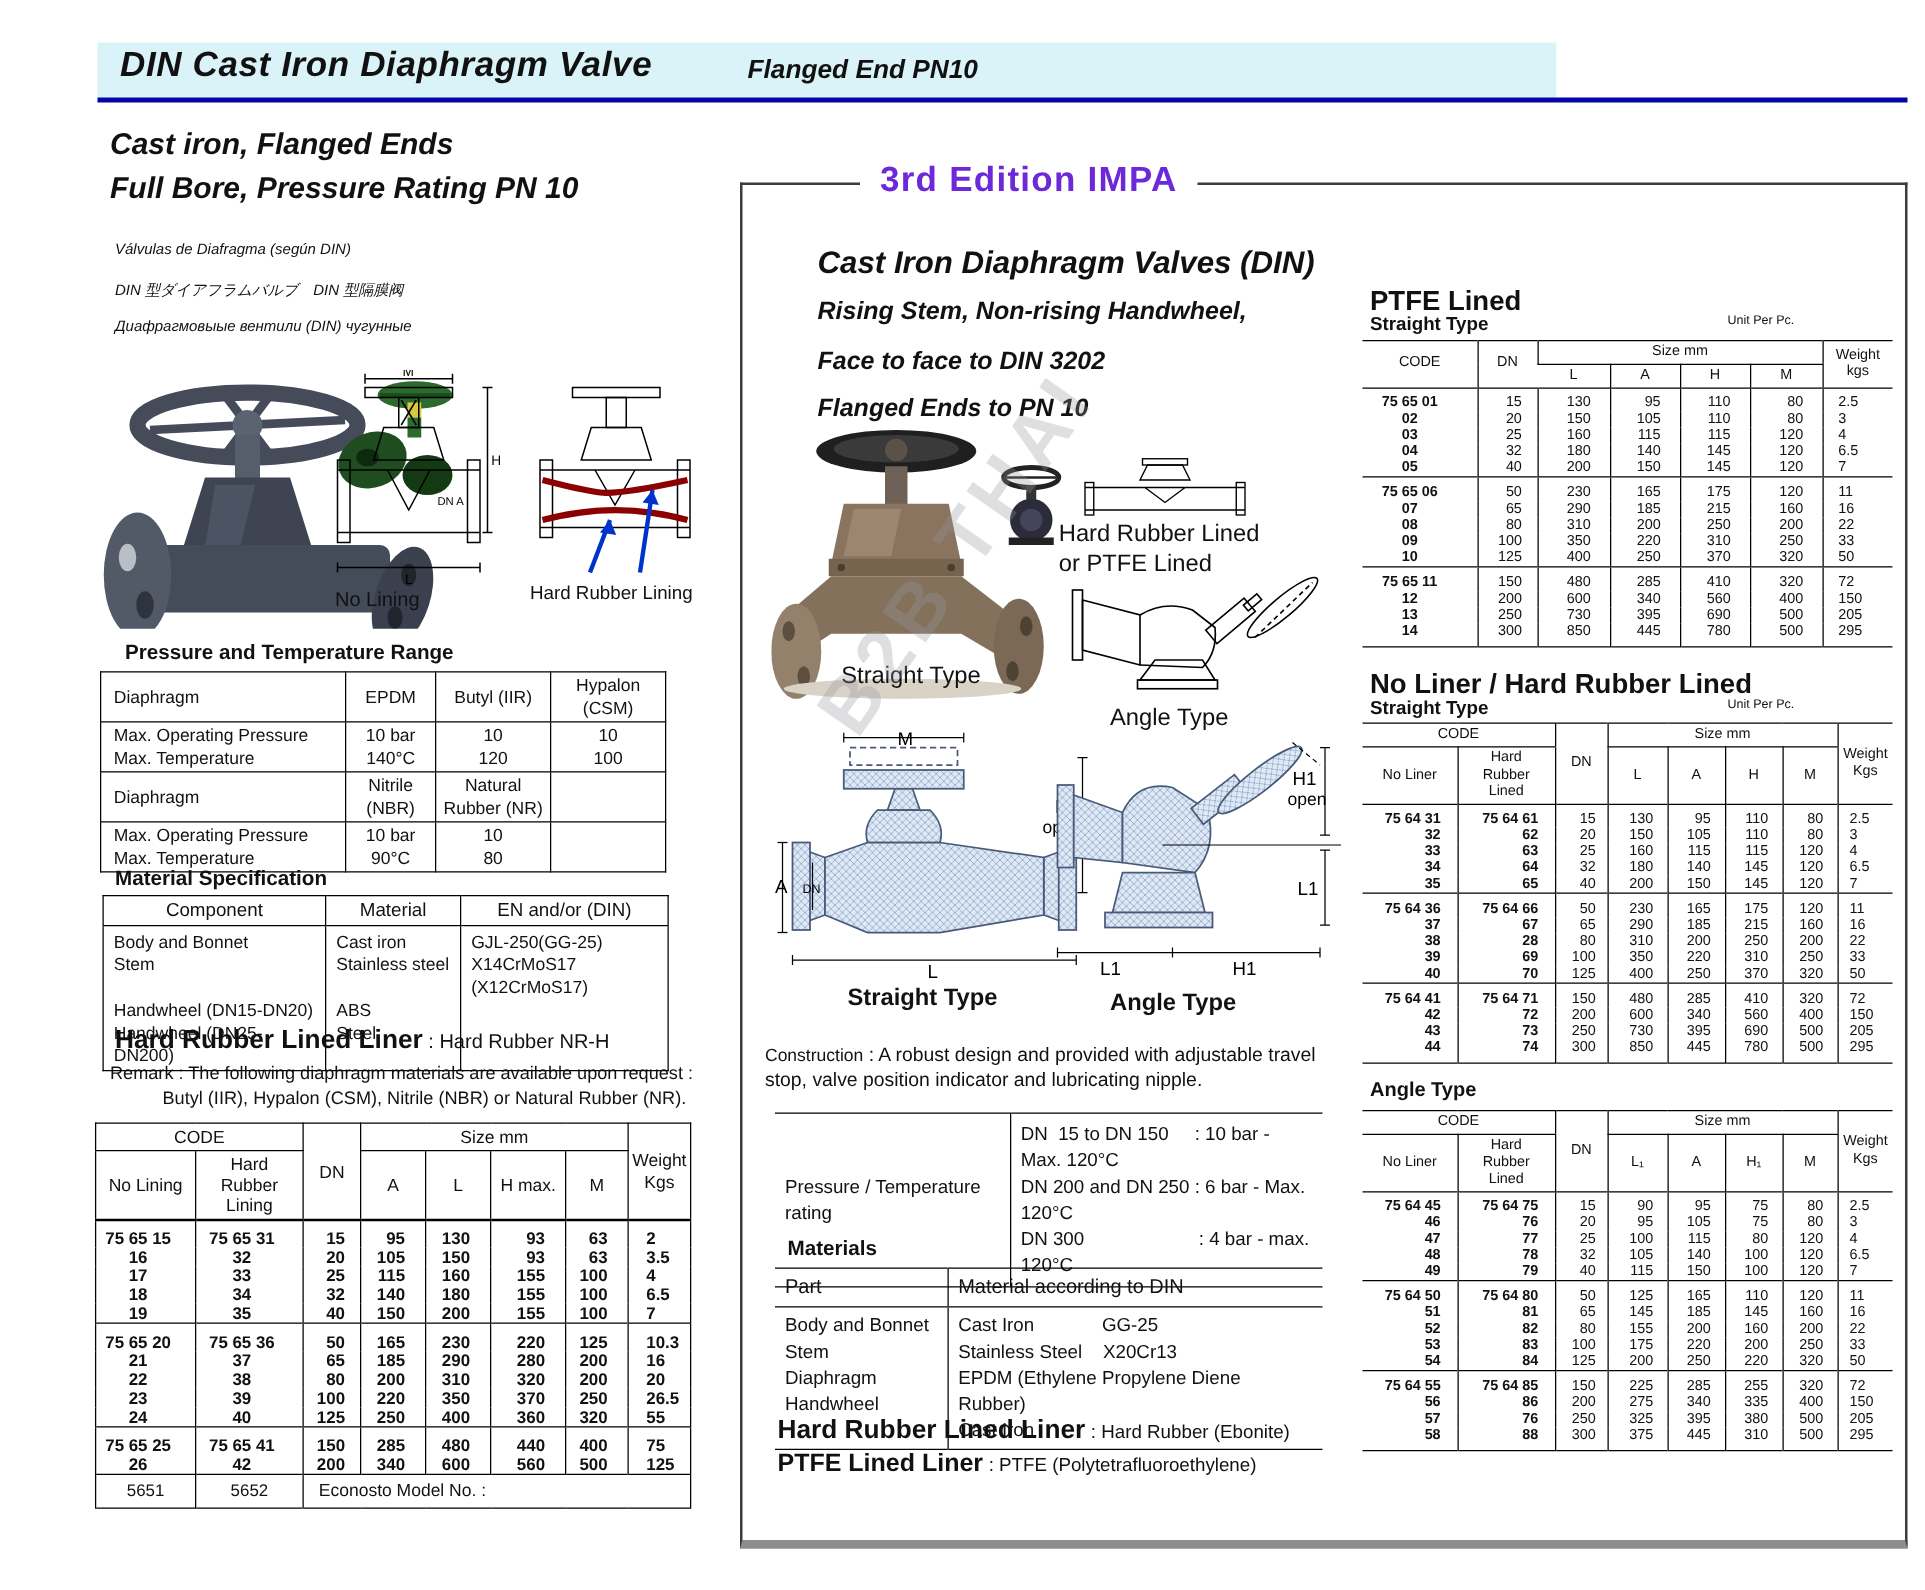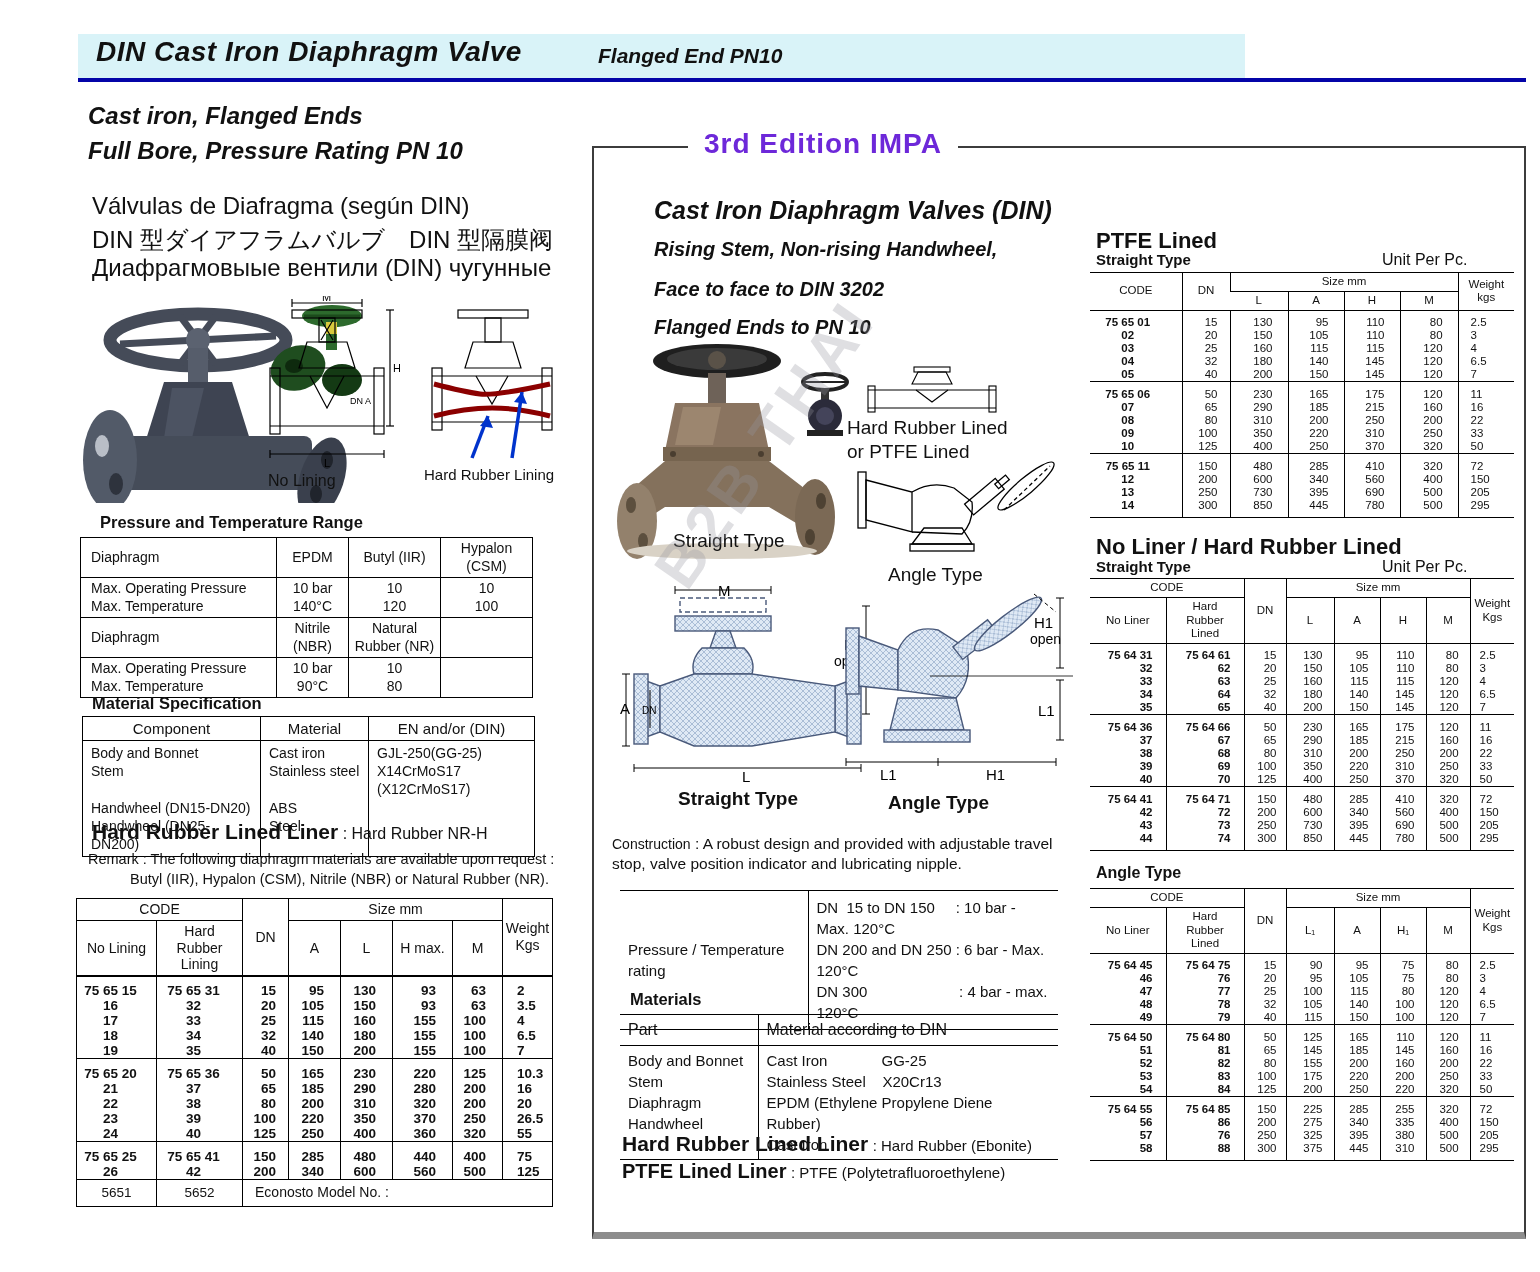--- a/index.html
+++ b/index.html
@@ -10,21 +10,21 @@
   .prew{white-space:pre-wrap;}
 
   
   .header-bar{left:78px;top:34px;width:1167px;height:44px;background:#d9f3f8;}
   .header-title{left:96px;top:36px;font-size:28px;font-weight:bold;font-style:italic;letter-spacing:.5px;}
   .header-sub{left:598px;top:44px;font-size:21px;font-weight:bold;font-style:italic;}
   .header-line{left:78px;top:78px;width:1448px;height:4px;background:#0404a8;}
 
   
   .l-title{font-size:24px;font-weight:bold;font-style:italic;}
-  .l-lang{font-size:24px;}
+  .l-lang{font-size:12px;font-style:italic;}
   .sec-title{font-size:16.5px;font-weight:bold;}
   .caption{font-size:16px;}
 
   table{border-collapse:collapse;table-layout:fixed;}
   td,th{overflow:hidden;}
 
   
   .pt{width:452px;font-size:14px;}
   .pt td{border:1.4px solid #000;padding:2px 4px;text-align:center;line-height:1.25;}
   .pt td:first-child{text-align:left;padding-left:10px;}
@@ -94,21 +94,21 @@
   .mat2{width:438px;border-top:1.4px solid #000;border-bottom:1.4px solid #000;font-size:15px;}
   .mat2 th{border-bottom:1.4px solid #000;font-weight:normal;text-align:left;padding:6px 8px;font-size:16px;}
   .mat2 th+th,.mat2 td+td{border-left:1.4px solid #000;}
   .mat2 td{vertical-align:top;padding:4px 8px;line-height:21px;}
 
   .liner-big{font-size:21px;font-weight:bold;}
   .liner-rest{font-size:15px;font-weight:normal;}
 
   .rt-title{font-size:22px;font-weight:bold;}
   .rt-sub{font-size:15px;font-weight:bold;}
-  .rt-unit{font-size:16px;}
+  .rt-unit{font-size:10px;}
 
   .watermark{left:640px;top:560px;width:420px;font-size:62px;color:rgba(150,150,160,.30);
              transform:rotate(-55deg);transform-origin:left top;letter-spacing:6px;font-weight:bold;pointer-events:none;}
   svg text{font-family:"Liberation Sans","DejaVu Sans",sans-serif;}
 </style>
 </head>
 <body>
 
 <div id="page">
 
@@ -884,21 +884,21 @@
           <td>67</td>
           <td>65</td>
           <td>290</td>
           <td>185</td>
           <td>215</td>
           <td>160</td>
           <td>16</td>
         </tr>
         <tr>
           <td>38</td>
-          <td>68</td>
+          <td>28</td>
           <td>80</td>
           <td>310</td>
           <td>200</td>
           <td>250</td>
           <td>200</td>
           <td>22</td>
         </tr>
         <tr>
           <td>39</td>
           <td>69</td>

